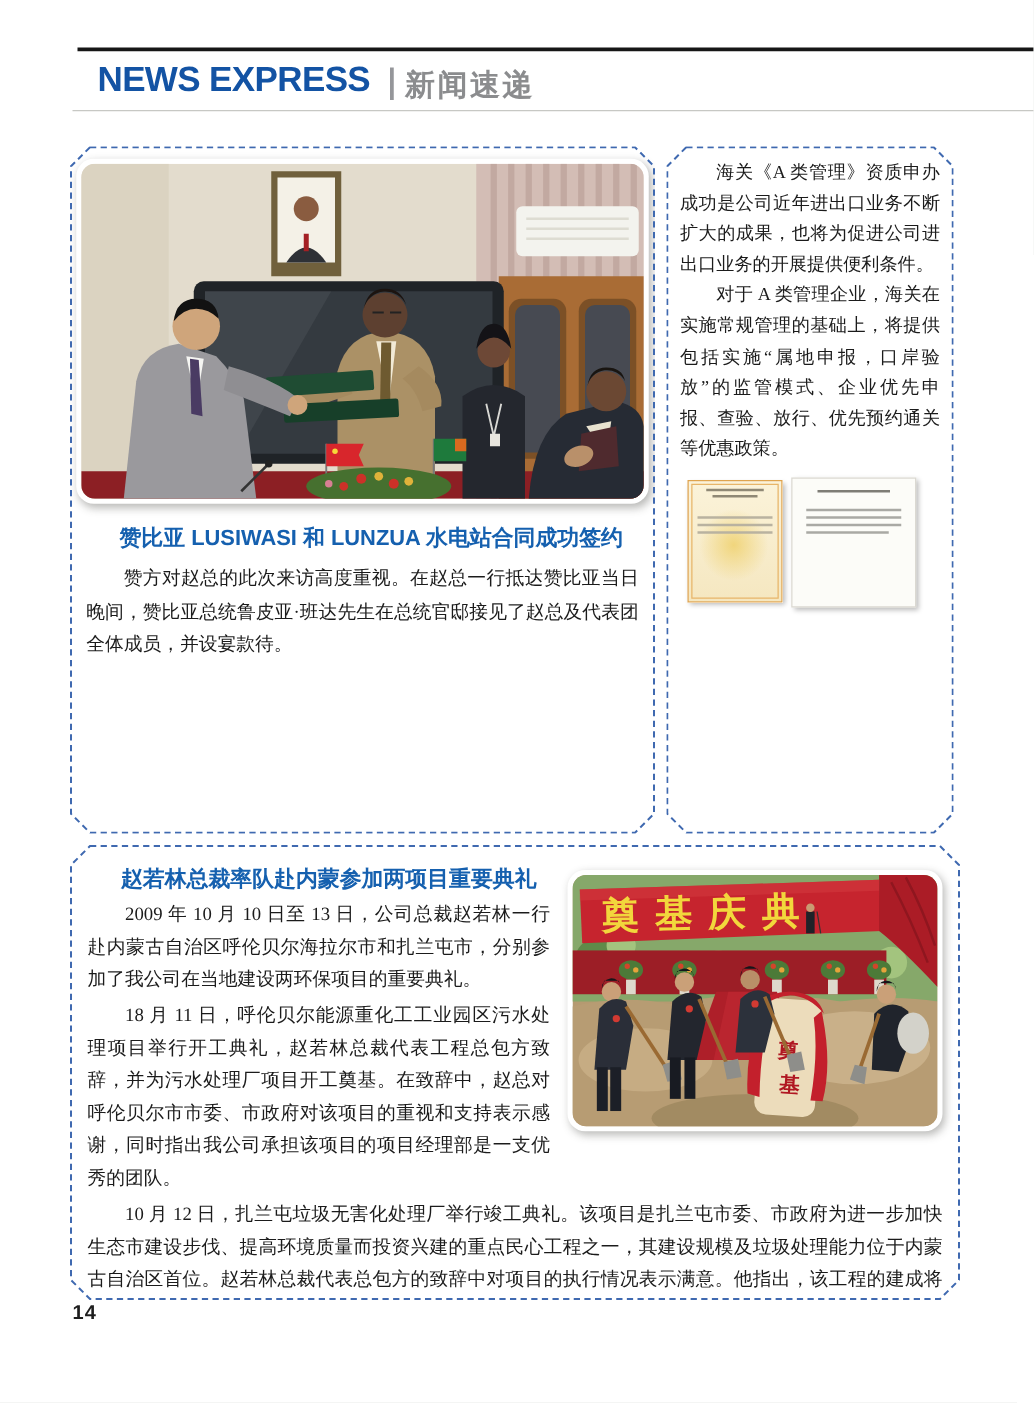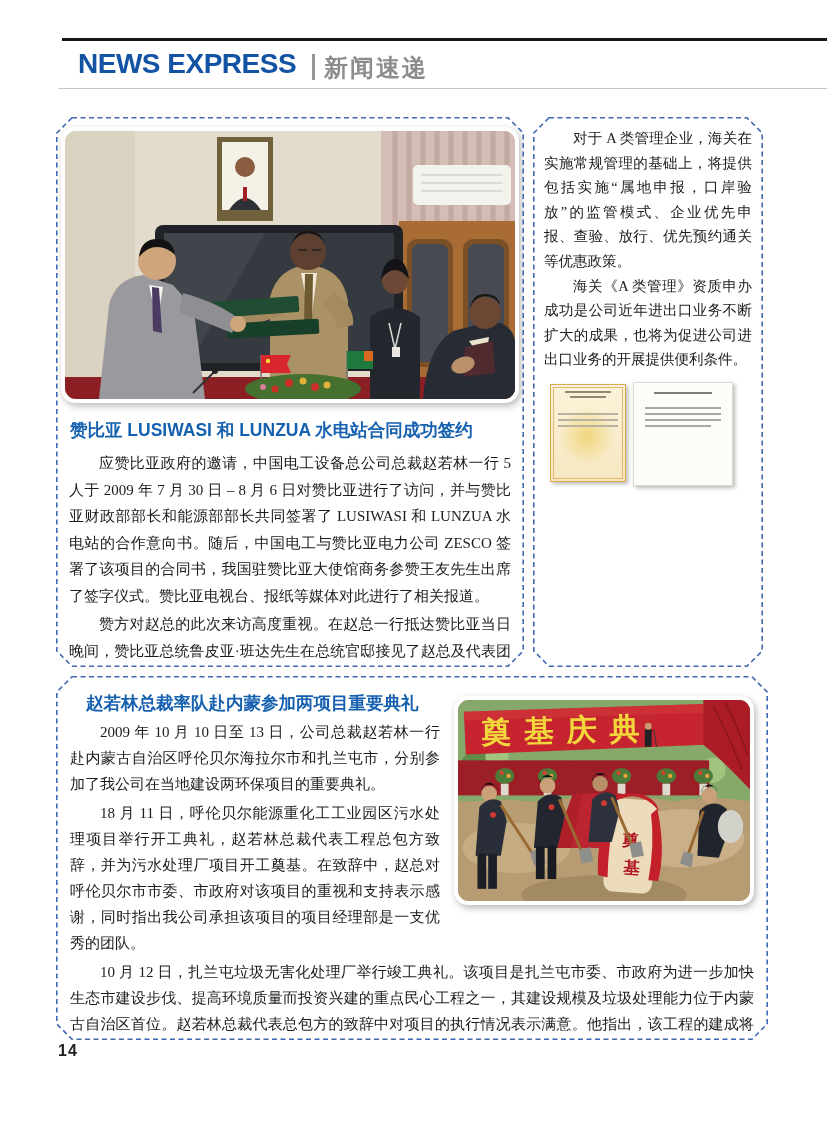--- a/index.html
+++ b/index.html
@@ -17,21 +17,21 @@
 
   
   .box{position:absolute;overflow:hidden;}
   .box-border{position:absolute;left:0;top:0;width:100%;height:100%;pointer-events:none;}
   .box-zambia{left:56px;top:117px;width:468px;height:550px;}
   .box-customs{left:533px;top:117px;width:230px;height:550px;}
   .box-mongolia{left:56px;top:676px;width:712px;height:364px;}
 
   
   .art-title{font-family:"Liberation Sans","DejaVu Sans",sans-serif;font-weight:bold;
-             font-size:17.5px;color:#1560af;}
+             font-size:17.5px;color:#1560af;text-align:center;}
   .art-p{margin:0;text-align:justify;text-indent:2em;font-size:15px;line-height:26.5px;color:#1b1b1b;}
 
   
   .box-zambia .photo-frame{margin:10px auto 0;width:450px;}
   .box-zambia .art-title{margin:15px 0 0 14px;}
   .box-zambia .art-p{margin:8px 13px 0 13px;}
   .box-zambia .art-p + .art-p{margin-top:2px;}
 
   
   .photo-frame{background:#fff;border-radius:14px;padding:4px;box-shadow:2px 3px 7px rgba(55,55,50,.35);}
@@ -174,31 +174,30 @@
             <circle cx="198" cy="256" r="3" fill="#d77f94"></circle>
         </g>
         <g>
           <line x1="128" y1="262" x2="150" y2="240" stroke="#333" stroke-width="2"></line>
           <circle cx="150" cy="240" r="3" fill="#222"></circle>
         </g>
       </svg>
     </div>
 
     <div class="art-title">赞比亚 LUSIWASI 和 LUNZUA 水电站合同成功签约</div>
-    <p class="art-p">应赞比亚政府的邀请，中国电工设备总公司总裁赵若林一行 5 人于 2009 年 7 月 30 日 – 8 月 6 日对赞比亚进行了访问，并与赞比亚财政部部长和能源部部长共同签署了 LUSIWASI 和 LUNZUA 水电站的合作意向书。随后，中国电工与赞比亚电力公司 ZESCO 签署了该项目的合同书，我国驻赞比亚大使馆商务参赞王友先生出席了签字仪式。赞比亚电视台、报纸等媒体对此进行了相关报道。</p>
     <p class="art-p">赞方对赵总的此次来访高度重视。在赵总一行抵达赞比亚当日晚间，赞比亚总统鲁皮亚·班达先生在总统官邸接见了赵总及代表团全体成员，并设宴款待。</p>
   </div>
 
   <div class="box box-customs">
     <svg class="box-border" viewBox="0 0 230 550">
       <path d="M16,0.8 H214 L229.2,16 V534 L214,549.2 H16 L0.8,534 V16 Z" fill="none" stroke="#3f69b0" stroke-width="1.6" stroke-dasharray="5,3.5"></path>
     </svg>
 
+    <p class="art-p">海关《A 类管理》资质申办成功是公司近年进出口业务不断扩大的成果，也将为促进公司进出口业务的开展提供便利条件。</p>
     <p class="art-p">对于 A 类管理企业，海关在实施常规管理的基础上，将提供包括实施“属地申报，口岸验放”的监管模式、企业优先申报、查验、放行、优先预约通关等优惠政策。</p>
-    <p class="art-p">海关《A 类管理》资质申办成功是公司近年进出口业务不断扩大的成果，也将为促进公司进出口业务的开展提供便利条件。</p>
 
     <div class="certs">
       <div class="cert cert-a">
         <div class="cert-line t"></div>
           <div class="cert-line t" style="width:55%;"></div>
         <div style="height:8px;"></div>
         <div class="cert-line"></div>
           <div class="cert-line"></div>
           <div class="cert-line"></div>
 

